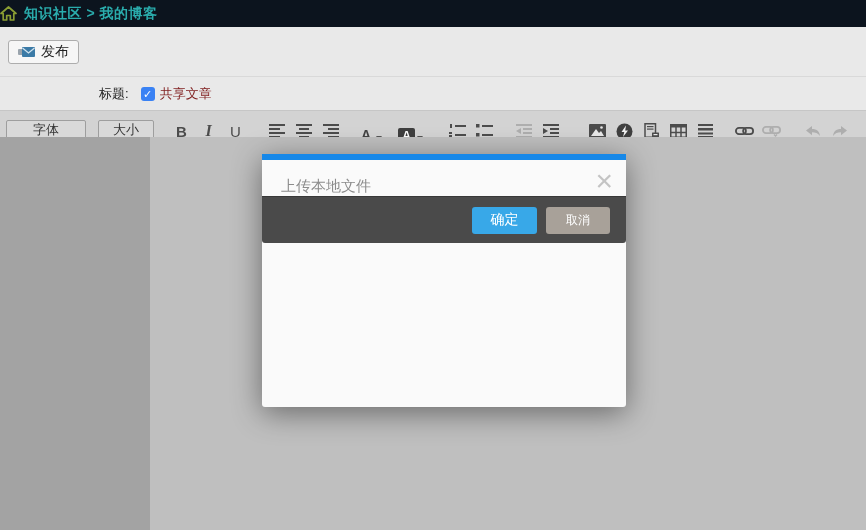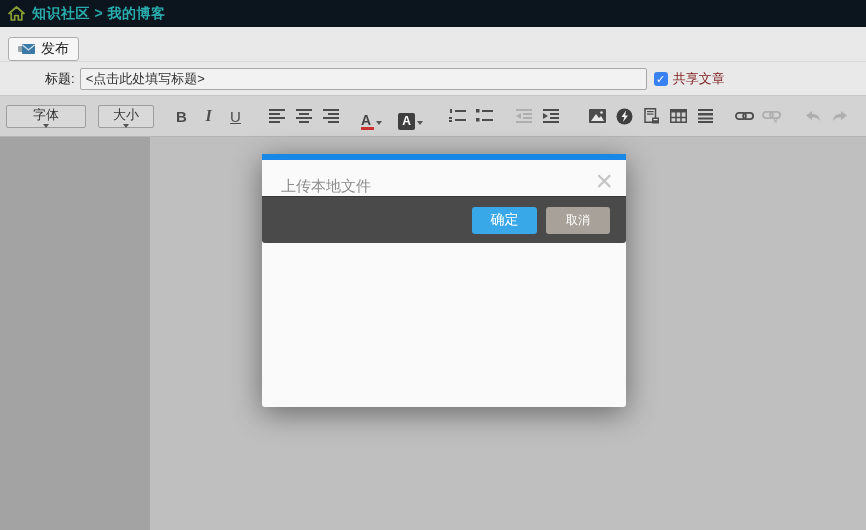--- a/index.html
+++ b/index.html
@@ -1,35 +1,35 @@
 <!DOCTYPE html>
 <html><head>
 <meta charset="utf-8">
 <style>
   * { margin:0; padding:0; box-sizing:border-box; }
   html,body { width:866px; height:530px; overflow:hidden; }
   body { font-family:"Liberation Sans","DejaVu Sans",sans-serif; position:relative; background:#bfbfbf; }
 
   
-  .navbar { height:27px; background:#0c141e; display:flex; align-items:center; padding-left:8px; }
+  .navbar { height:27px; background:#0c141e; display:flex; align-items:center; }
   .home-ico { width:17px; height:15px; margin-right:7px; }
   .breadcrumb { color:#2aacac; font-size:14px; font-weight:bold; letter-spacing:.5px; }
 
   
-  .action-bar { height:35px; background:#e9e9e9; border-bottom:1px solid #d9d9d9;
-                display:flex; align-items:flex-end; padding-left:8px; gap:9px; }
+  .action-bar { height:50px; background:#e9e9e9; border-bottom:1px solid #d9d9d9;
+                display:flex; align-items:center; padding-left:8px; gap:9px; }
   .act-btn { height:24px; background:#f6f6f6; border:1px solid #adadad; border-radius:3px;
              display:flex; align-items:center; padding:0 9px; gap:5px; font-size:14px; color:#222;
              cursor:pointer; }
   .caret-dn { width:0; height:0; border-left:4px solid transparent; border-right:4px solid transparent;
               border-top:5px solid #1c3a5e; margin-left:2px; }
 
   
   .title-bar { height:34px; background:#e9e9e9; border-bottom:1px solid #c6c6c6;
-               display:flex; align-items:center; padding-left:45px; }
+               display:flex; align-items:center; padding-left:99px; }
   .title-label { font-size:13px; color:#222; margin-right:5px; white-space:nowrap; }
   .title-input { width:567px; height:22px; border:1px solid #a9a9a9; border-radius:2px;
                  background:#f2f2f2; font-size:13px; color:#333; padding:0 5px;
                  font-family:inherit; }
   .share-wrap { display:flex; align-items:center; margin-left:7px; gap:5px; }
   .checkbox { width:14px; height:14px; background:#3a82f4; border-radius:3px; color:#fff;
               font-size:11px; line-height:14px; text-align:center; font-weight:bold; cursor:pointer; }
   .share-label { font-size:13px; color:#7f1d1d; }
 
   
@@ -106,21 +106,20 @@
       <rect x="0" y="3" width="5" height="6" rx="1" fill="#9aa4ad"></rect>
       <rect x="4" y="1" width="13" height="10" rx="1" fill="#3b7aa6"></rect>
       <path d="M4.5 2 L10.5 7 L16.5 2" stroke="#cfe2ee" stroke-width="1.3" fill="none"></path>
     </svg>
     <span>发布</span>
   </div>
 </div>
 
 <div class="title-bar">
   <span class="title-label">标题:</span>
-  <input class="title-input" type="text" value="&lt;点击此处填写标题&gt;" style="">
   <span class="share-wrap">
     <span class="checkbox">✓</span>
     <span class="share-label">共享文章</span>
   </span>
 </div>
 
 <div class="format-bar">
   <div class="select-box" style="width:80px">
     <span>字体</span>
     <span class="caret-sm"></span>

